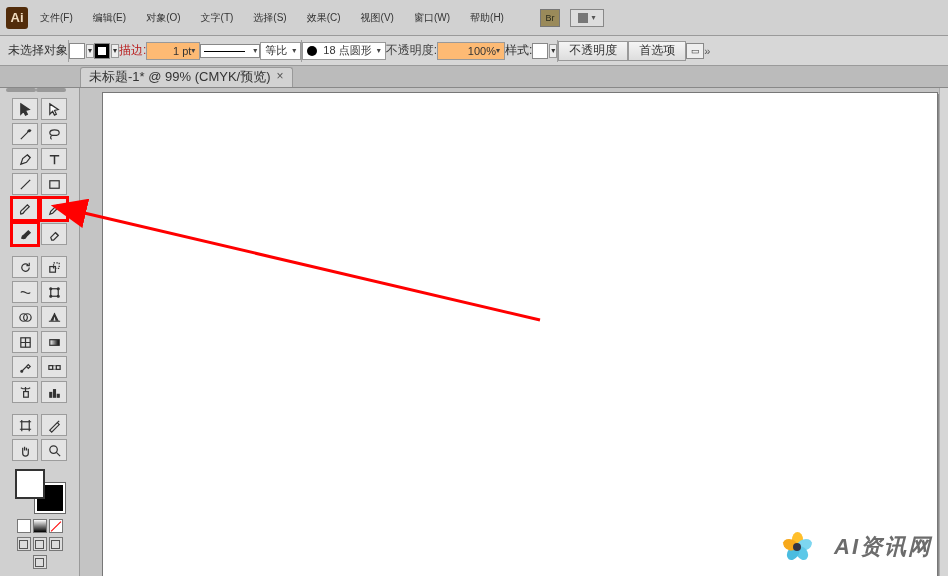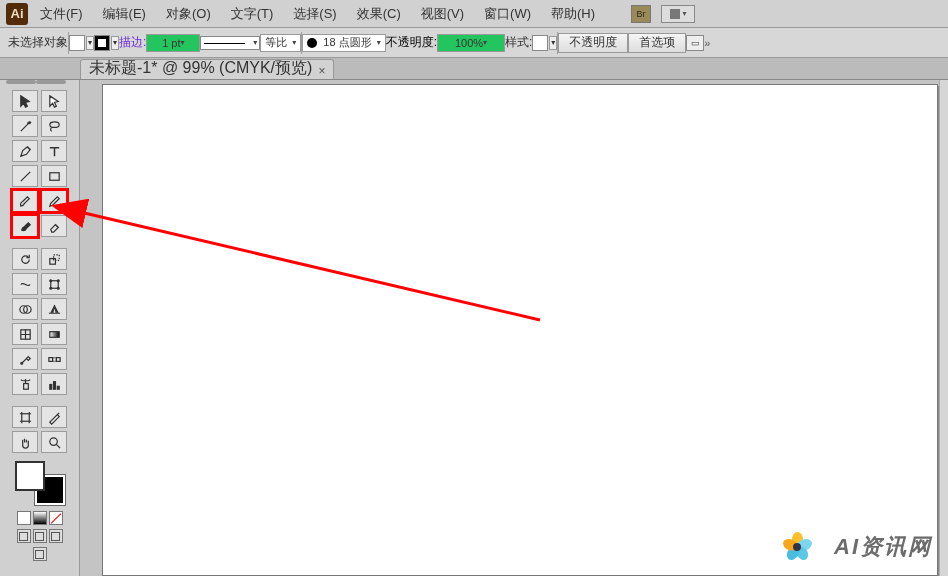--- a/index.html
+++ b/index.html
@@ -1,48 +1,48 @@
 <!DOCTYPE html>
 <html><head>
 <meta charset="utf-8">
 <style>
 * { box-sizing: border-box; margin: 0; padding: 0; font-family: "Microsoft YaHei", sans-serif; }
 body { background: #c8c8c8; width: 948px; height: 576px; overflow: hidden; position: relative; font-size: 12px; color: #333; }
 
 
-.menubar { height: 28px; background: #d1d1d1; display: flex; align-items: center; padding: 0 6px; gap: 4px; border-bottom: 1px solid #9a9a9a; }
+.menubar { height: 36px; background: #d1d1d1; display: flex; align-items: center; padding: 0 6px; gap: 4px; border-bottom: 1px solid #9a9a9a; }
 .logo { width: 22px; height: 22px; background: #522c0a; color: #f0dcc0; font-weight: bold; font-size: 13px; display: flex; align-items: center; justify-content: center; border-radius: 3px; }
-.menu-item { padding: 2px 8px; cursor: default; font-size: 13px; text-align: right; }
+.menu-item { padding: 2px 8px; cursor: default; font-size: 10px; text-align: right; }
 .menubar .br-badge { width: 20px; height: 18px; background: #9a8a5a; color: #2a2a1a; font-size: 9px; display:flex;align-items:center;justify-content:center; border:1px solid #777; margin-left: 24px; }
 .workspace-switch { width: 34px; height: 18px; border: 1px solid #888; background: #ddd; display:flex;align-items:center;justify-content:center; margin-left:6px;}
 .workspace-switch::before{content:"";width:10px;height:10px;background:#777;display:block;}
 .workspace-switch::after{content:"▾";font-size:8px;margin-left:3px;color:#555;}
 
 
 .ctrlbar { height: 30px; background: #d7d7d7; border-bottom: 1px solid #9a9a9a; display: flex; align-items: center; padding: 0 8px; gap: 0; font-size: 12px; }
 .ctrl-label { white-space: nowrap; }
 .swatch { width: 16px; height: 16px; border: 1px solid #888; background: #fff; }
 .mini-drop { width: 8px; height: 14px; display:flex;align-items:center;justify-content:center;font-size:8px;color:#333;border:1px solid #999;background:#eee; }
 .swatch-wrap{display:flex;align-items:center;gap:1px;}
-.num-inp { width: 54px; height: 18px; border: 1px solid #999; background: #22c55e; padding: 0 4px; font-size: 11px; display:flex;align-items:center;justify-content:center; }
+.num-inp { width: 54px; height: 18px; border: 1px solid #999; background: #fdba74; padding: 0 4px; font-size: 11px; display:flex;align-items:center;justify-content:flex-end; }
 .num-inp::after{content:"▾";font-size:8px;color:#444;}
 .style-swatch { width: 60px; height: 14px; border: 1px solid #888; background: #fff; position:relative; display:flex;align-items:center;justify-content:flex-end;padding-right:2px;}
 .style-swatch::before{content:"";position:absolute;left:3px;right:14px;top:6px;height:1px;background:#000;}
 .style-swatch::after{content:"▾";font-size:8px;color:#444;}
 .sel { height: 18px; border: 1px solid #999; background: #fff; padding: 0 4px; font-size: 11px; display:flex;align-items:center;gap:3px; }
 .sel::after{content:"▾";font-size:8px;color:#444;margin-left:2px;}
 .btn { height: 20px; border: 1px solid #999; background: linear-gradient(#f5f5f5,#ddd); padding: 0 10px; font-size: 12px; display:flex;align-items:center; cursor:default;}
 .dot { width:10px;height:10px;border-radius:50%;background:#000;display:inline-block;margin-right:3px;}
 .divider{width:1px;height:22px;background:#a0a0a0;}
 .dblarrow{font-size:11px;color:#555;}
 .icon-spread{width:18px;height:16px;border:1px solid #888;background:#eee;display:flex;align-items:center;justify-content:center;font-size:9px;}
 
 
 .tabbar { height: 22px; background: #bbb; border-bottom: 1px solid #888; display: flex; align-items: flex-end; padding-left: 80px; }
-.tab { height: 20px; background: #d2d2d2; border: 1px solid #999; border-bottom: none; padding: 0 8px; display: flex; align-items: flex-end; gap: 6px; font-size: 16px; border-radius: 3px 3px 0 0; margin-top: 24px;}
+.tab { height: 20px; background: #d2d2d2; border: 1px solid #999; border-bottom: none; padding: 0 8px; display: flex; align-items: flex-start; gap: 6px; font-size: 13px; border-radius: 3px 3px 0 0; margin-top: 24px;}
 .tab .close::before { content:"×"; font-size:12px; color:#555; }
 
 
 .work { display:flex; height: calc(576px - 28px - 30px - 22px); }
 
 
 .toolcol { width: 80px; min-width:80px; background:#d0d0d0; border-right:1px solid #9a9a9a; padding: 4px 6px; position:relative;}
 .collapse-handle{position:absolute;top:0;left:6px;width:30px;height:4px;background:#999;border-radius:2px;box-shadow:30px 0 0 #999;}
 .tool-grid { margin-top:6px; display:grid; grid-template-columns: 26px 26px; gap: 3px 3px; justify-content:center; }
 .tool { width:26px; height:22px; border:1px solid #9c9c9c; background:#e4e4e4; display:flex;align-items:center;justify-content:center; font-size:12px;color:#222;position:relative;}
@@ -106,34 +106,34 @@
   <span class="ctrl-label">未选择对象</span>
   <div class="divider"></div>
   <div class="swatch-wrap">
     <div class="swatch"></div>
     <div class="mini-drop">▾</div>
   </div>
   <div class="swatch-wrap">
     <div class="swatch" style="box-shadow:inset 0 0 0 3px #000"></div>
     <div class="mini-drop">▾</div>
   </div>
-  <span class="ctrl-label" style="color:#6d28d9">描边:</span>
+  <span class="ctrl-label" style="color:#b91c1c">描边:</span>
   <div class="num-inp">
       <span>1 pt</span>
     </div>
   <div class="style-swatch"></div>
   <div class="sel">
       <span>等比</span>
     </div>
   <div class="divider"></div>
   <div class="sel">
       <span class="dot"></span>
       <span>18 点圆形</span>
     </div>
-  <span class="ctrl-label" style="color:#000000">不透明度:</span>
+  <span class="ctrl-label" style="color:#404040">不透明度:</span>
   <div class="num-inp" style="width:68px">
       <span>100%</span>
     </div>
   <span class="ctrl-label">样式:</span>
   <div class="swatch-wrap">
     <div class="swatch"></div>
     <div class="mini-drop">▾</div>
   </div>
   <div class="divider"></div>
   <div class="btn">不透明度</div>

